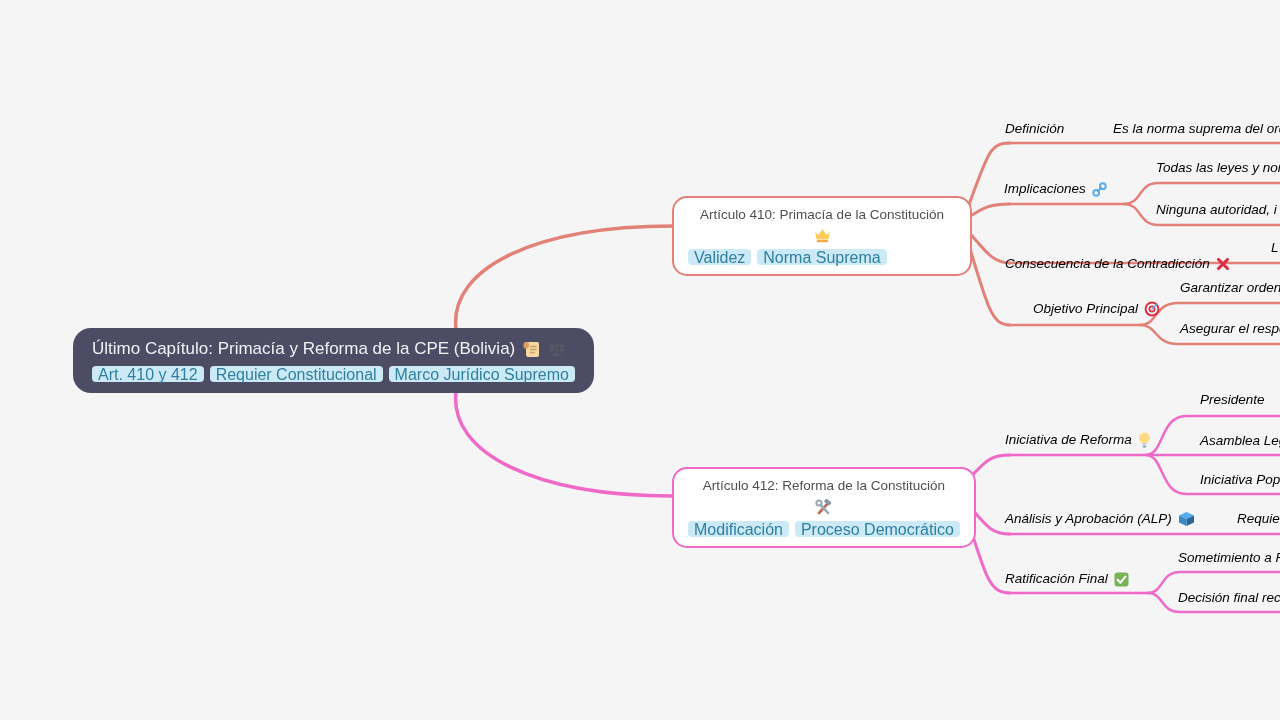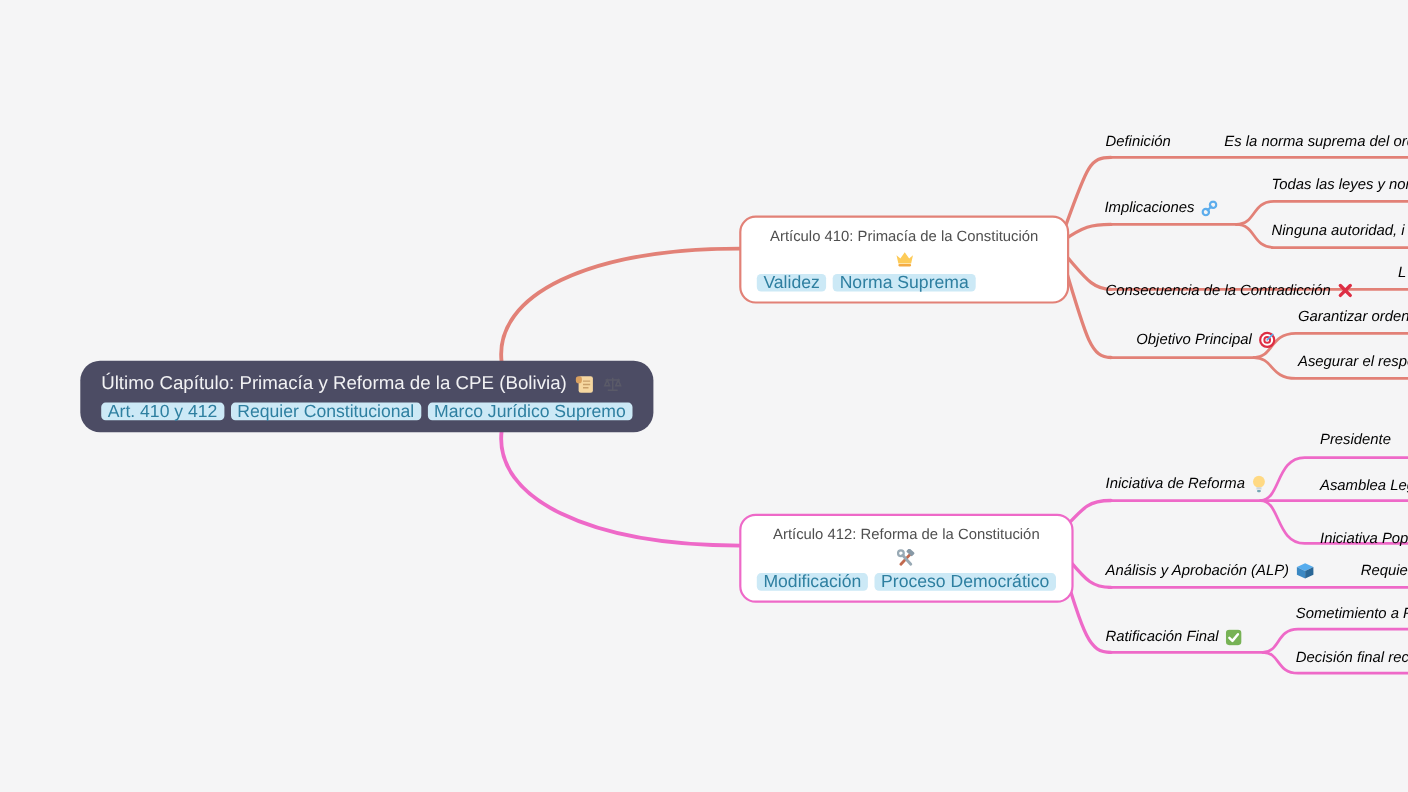--- a/index.html
+++ b/index.html
@@ -191,21 +191,21 @@
         <rect x="4.7" y="13.4" width="3.6" height="2" rx="1" fill="#77a7b5"></rect>
       </svg>
     </span>
   </div>
   <div class="leaf" style="left:1200px;top:390px;">
     <span>Presidente</span>
   </div>
   <div class="leaf" style="left:1200px;top:431px;">
     <span>Asamblea Leg</span>
   </div>
-  <div class="leaf" style="left:1200px;top:480px;">
+  <div class="leaf" style="left:1200px;top:470px;">
     <span>Iniciativa Pop</span>
   </div>
 
   <div class="leaf" style="left:1005px;top:509px;">
     <span>Análisis y Aprobación (ALP)</span>
     <span class="icon">
       <svg width="17" height="16" viewBox="0 0 17 16">
         <path d="M8.5 1 L16 4.5 L8.5 8 L1 4.5 Z" fill="#55acee"></path>
         <path d="M1 4.5 L8.5 8 V15 L1 11.5 Z" fill="#3b88c3"></path>
         <path d="M16 4.5 L8.5 8 V15 L16 11.5 Z" fill="#2a6797"></path>

